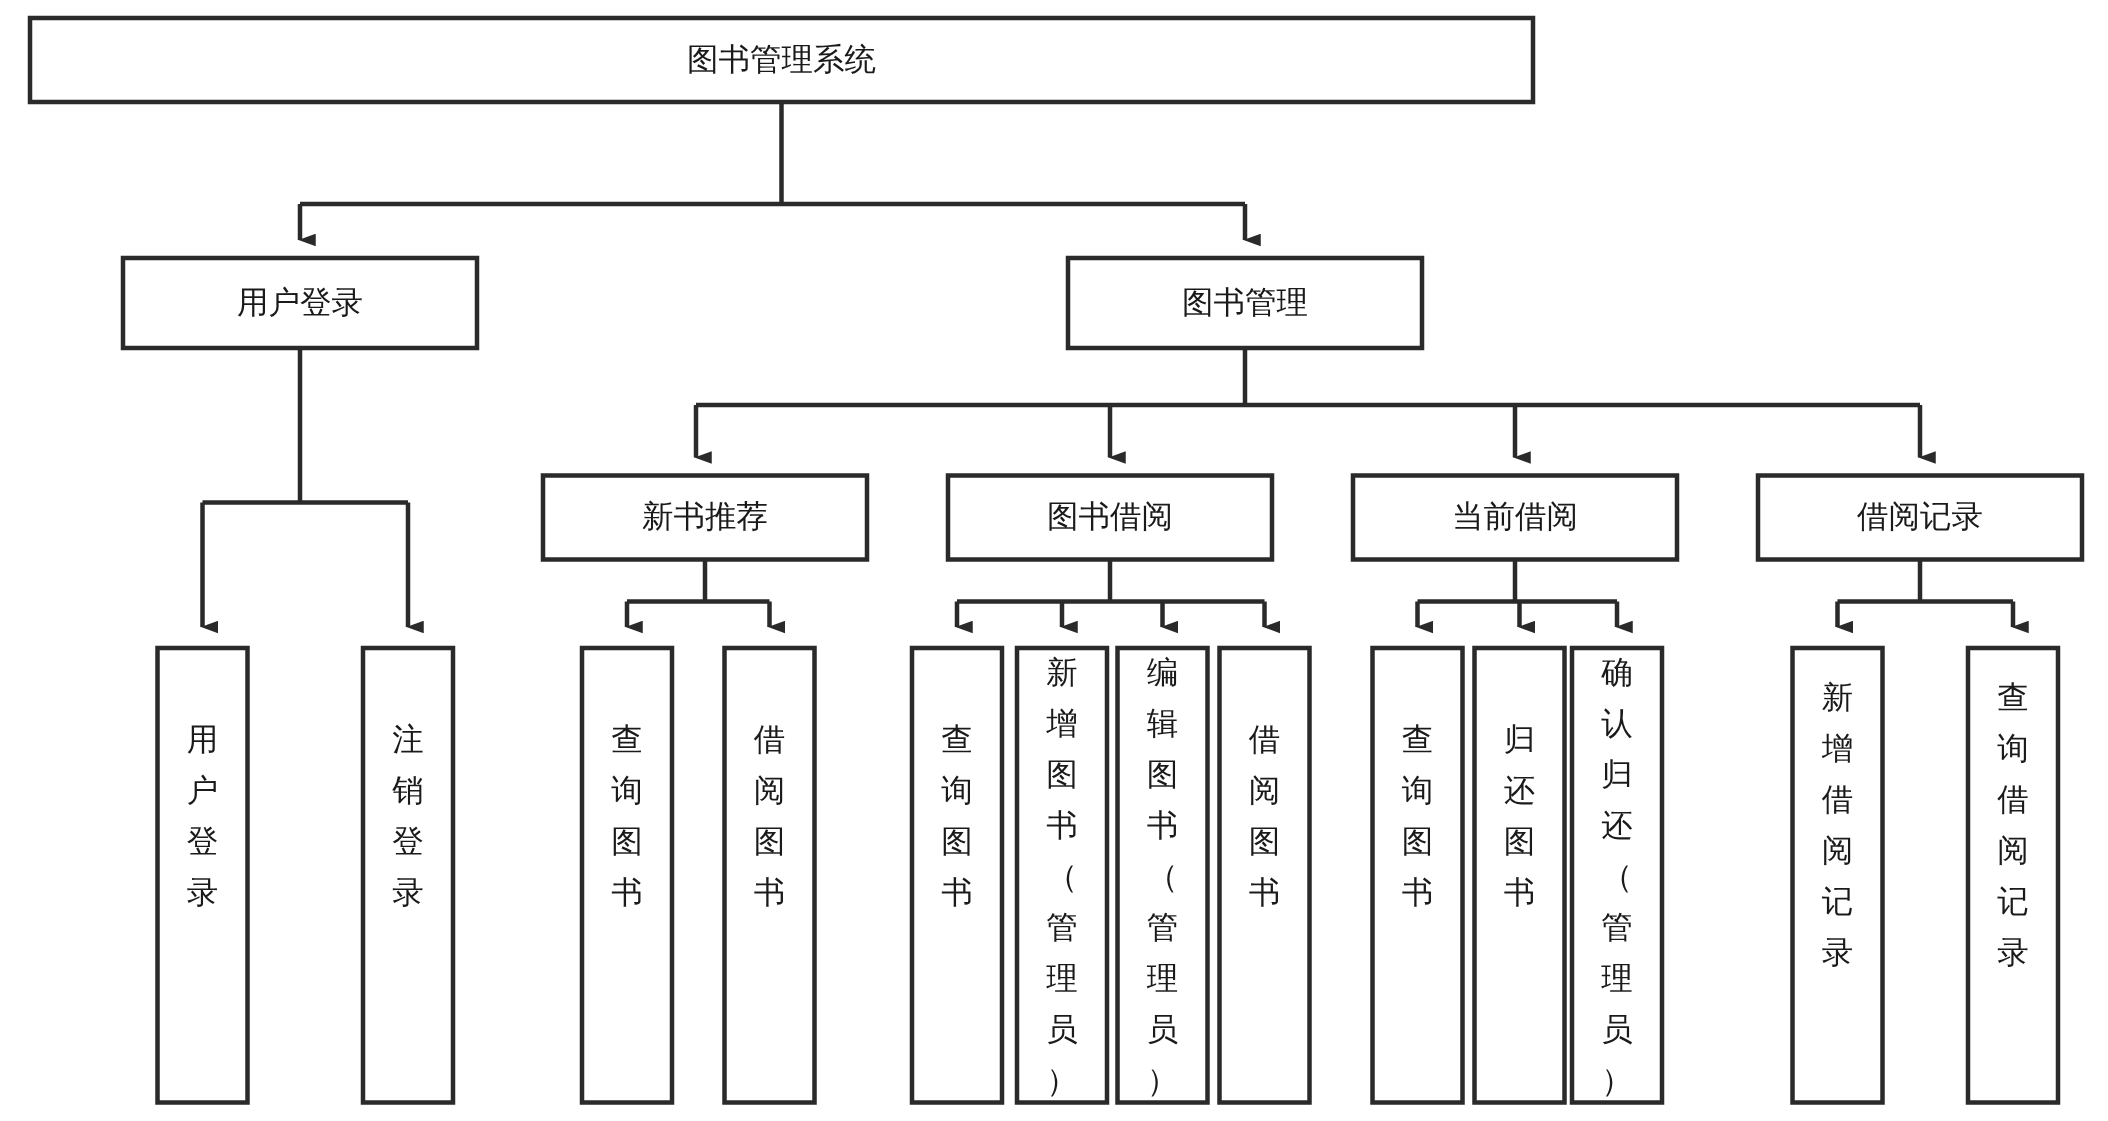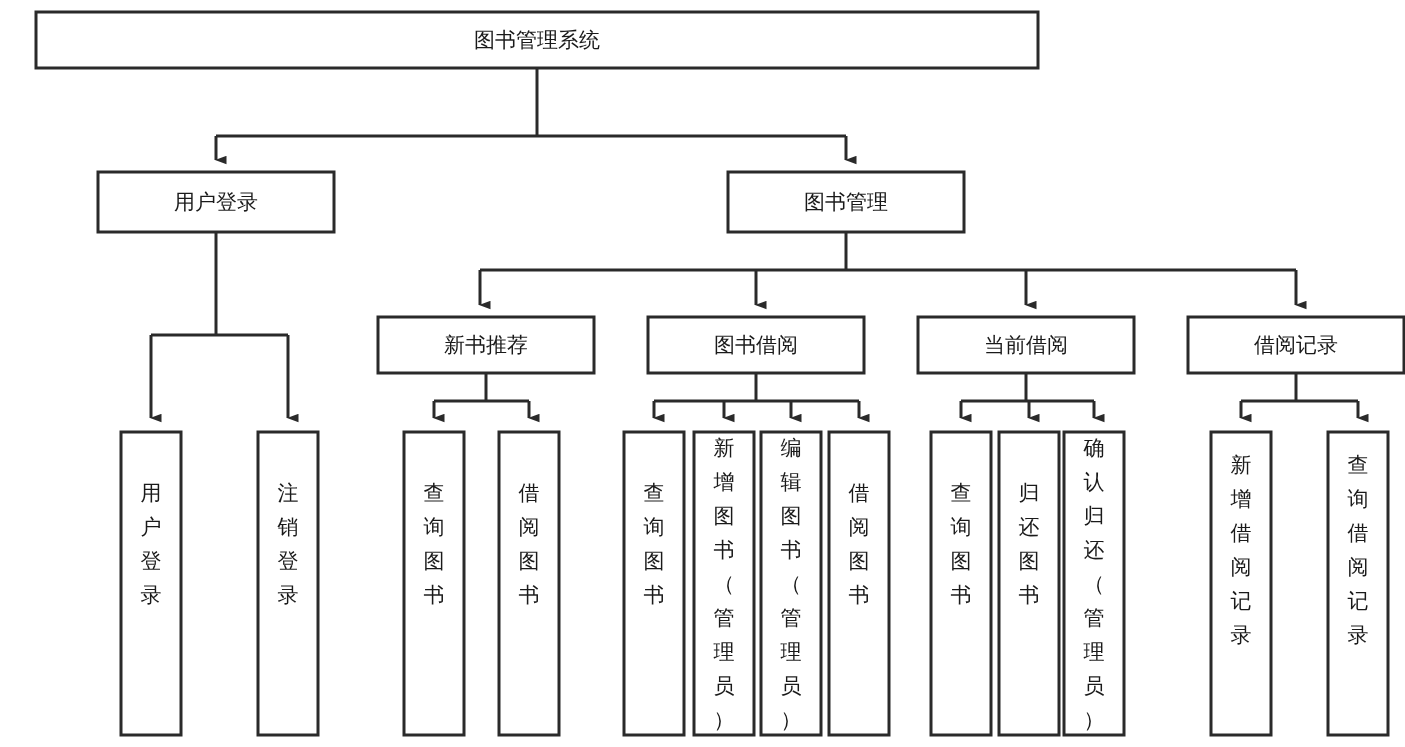--- a/index.html
+++ b/index.html
@@ -12,21 +12,20 @@
     height: 747px;
     font-family: "Liberation Sans", "DejaVu Sans", sans-serif;
     overflow: hidden;
     position: relative;
   }
   #diagram-root {
     position: absolute;
     left: 0; top: 0;
     width: 1205px;
     height: 747px;
-    padding-left: 16px;
   }
   svg.flow { display: block; }
   .node-rect {
     fill: #ffffff;
     stroke: #2a2a2a;
     stroke-width: 3;
   }
   .node-label-h {
     font-family: "Liberation Sans", "DejaVu Sans", sans-serif;
     font-size: 21px;

